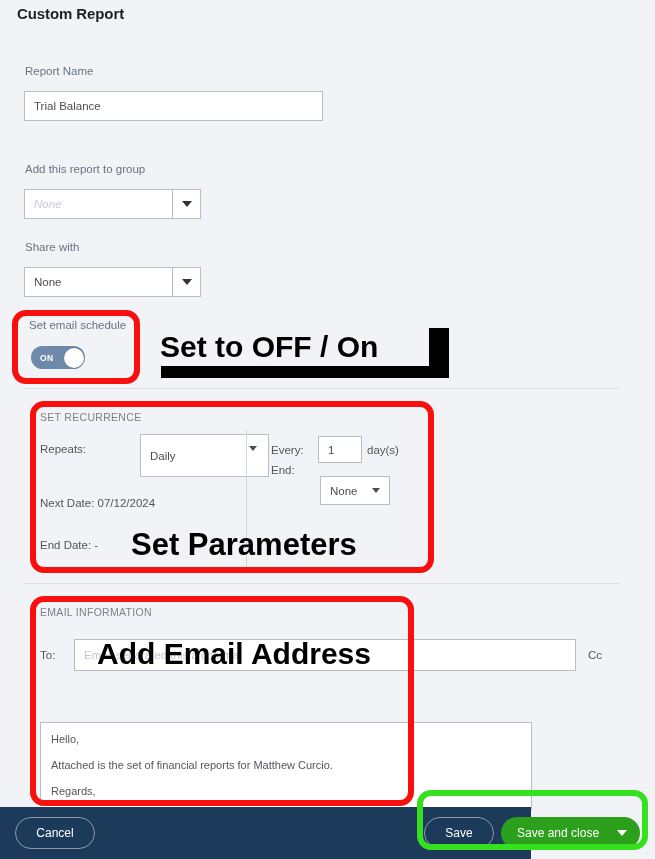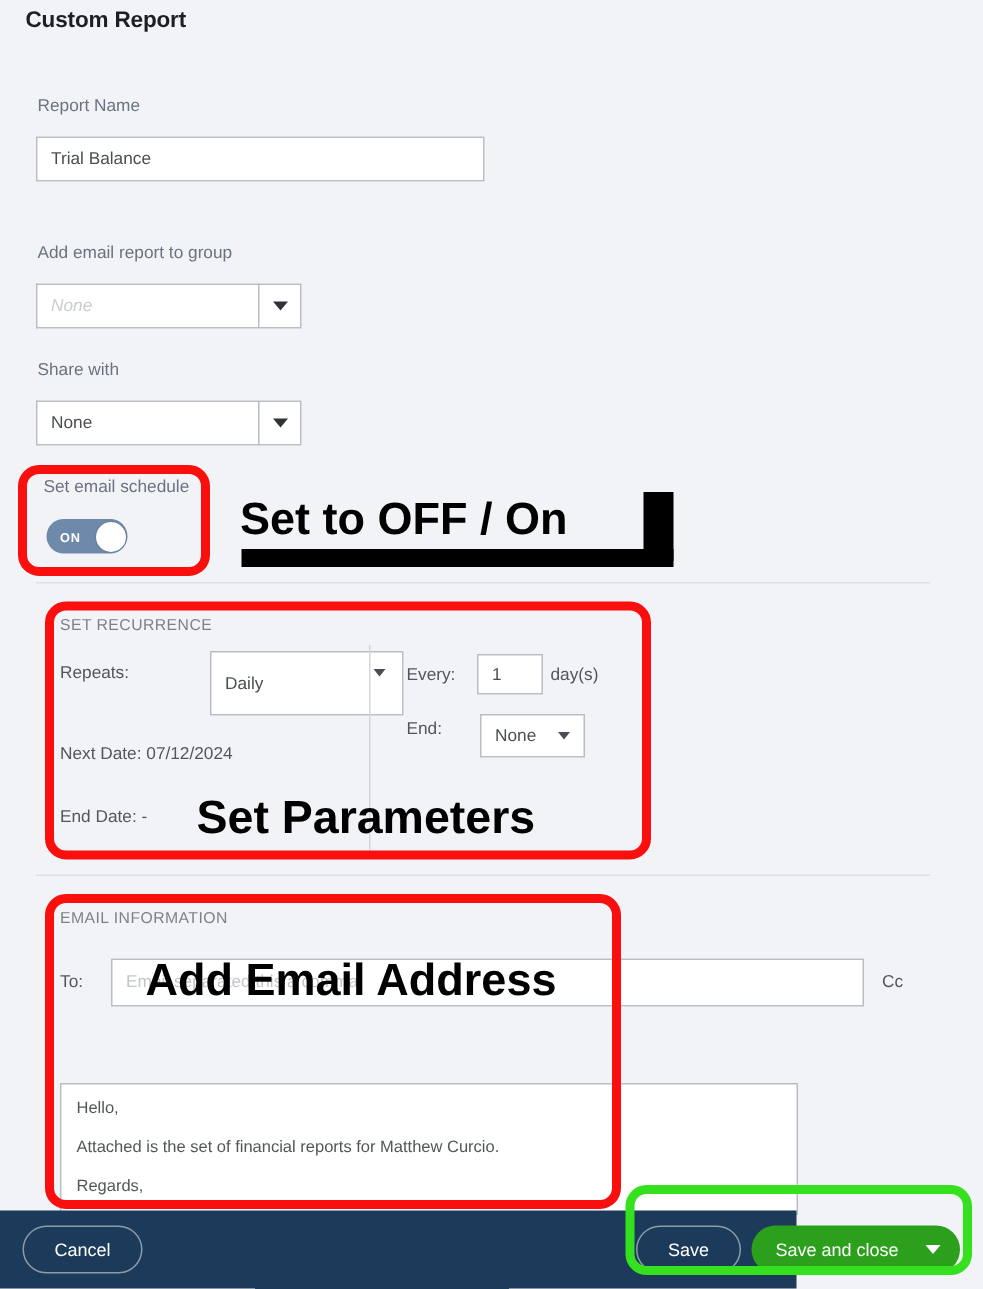--- a/index.html
+++ b/index.html
@@ -250,21 +250,21 @@
 </head>
 <body>
 
 <div class="page">
 
   <div class="page-title">Custom Report</div>
 
   <div class="field-label" style="left:25px; top:65px;">Report Name</div>
   <div class="text-input" style="left:24px; top:91px; width:299px; height:30px;">Trial Balance</div>
 
-  <div class="field-label" style="left:25px; top:163px;">Add email report to group</div>
+  <div class="field-label" style="left:25px; top:163px;">Add this report to group</div>
   <div class="combo" style="left:24px; top:189px; width:177px; height:30px;">
     <div class="combo-text placeholder">None</div>
     <div class="combo-btn">
       <span class="caret"></span>
     </div>
   </div>
 
   <div class="field-label" style="left:25px; top:241px;">Share with</div>
   <div class="combo" style="left:24px; top:267px; width:177px; height:30px;">
     <div class="combo-text">None</div>
@@ -288,21 +288,21 @@
     <div class="combo-text" style="border-right:1px solid #b9bdc4;">Daily</div>
     <span class="caret small" style="position:absolute; right:12px; top:12px;"></span>
   </div>
 
   <div class="vdivider" style="left:246px; top:430px; height:138px;"></div>
 
   <div class="inline-label" style="left:271px; top:444px;">Every:</div>
   <div class="text-input" style="left:318px; top:436px; width:44px; height:27px;">1</div>
   <div class="inline-label" style="left:367px; top:444px;">day(s)</div>
 
-  <div class="inline-label" style="left:271px; top:480px;">End:</div>
+  <div class="inline-label" style="left:271px; top:464px;">End:</div>
   <div class="combo" style="left:320px; top:476px; width:70px; height:29px;">
     <div class="combo-text" style="border-right:1px solid #b9bdc4;">None</div>
     <span class="caret small" style="position:absolute; right:10px; top:12px;"></span>
   </div>
 
   <div class="static-text" style="left:40px; top:497px;">Next Date: 07/12/2024</div>
   <div class="static-text" style="left:40px; top:539px;">End Date: -</div>
 
   <div class="divider" style="left:24px; top:583px; width:596px;"></div>
 

